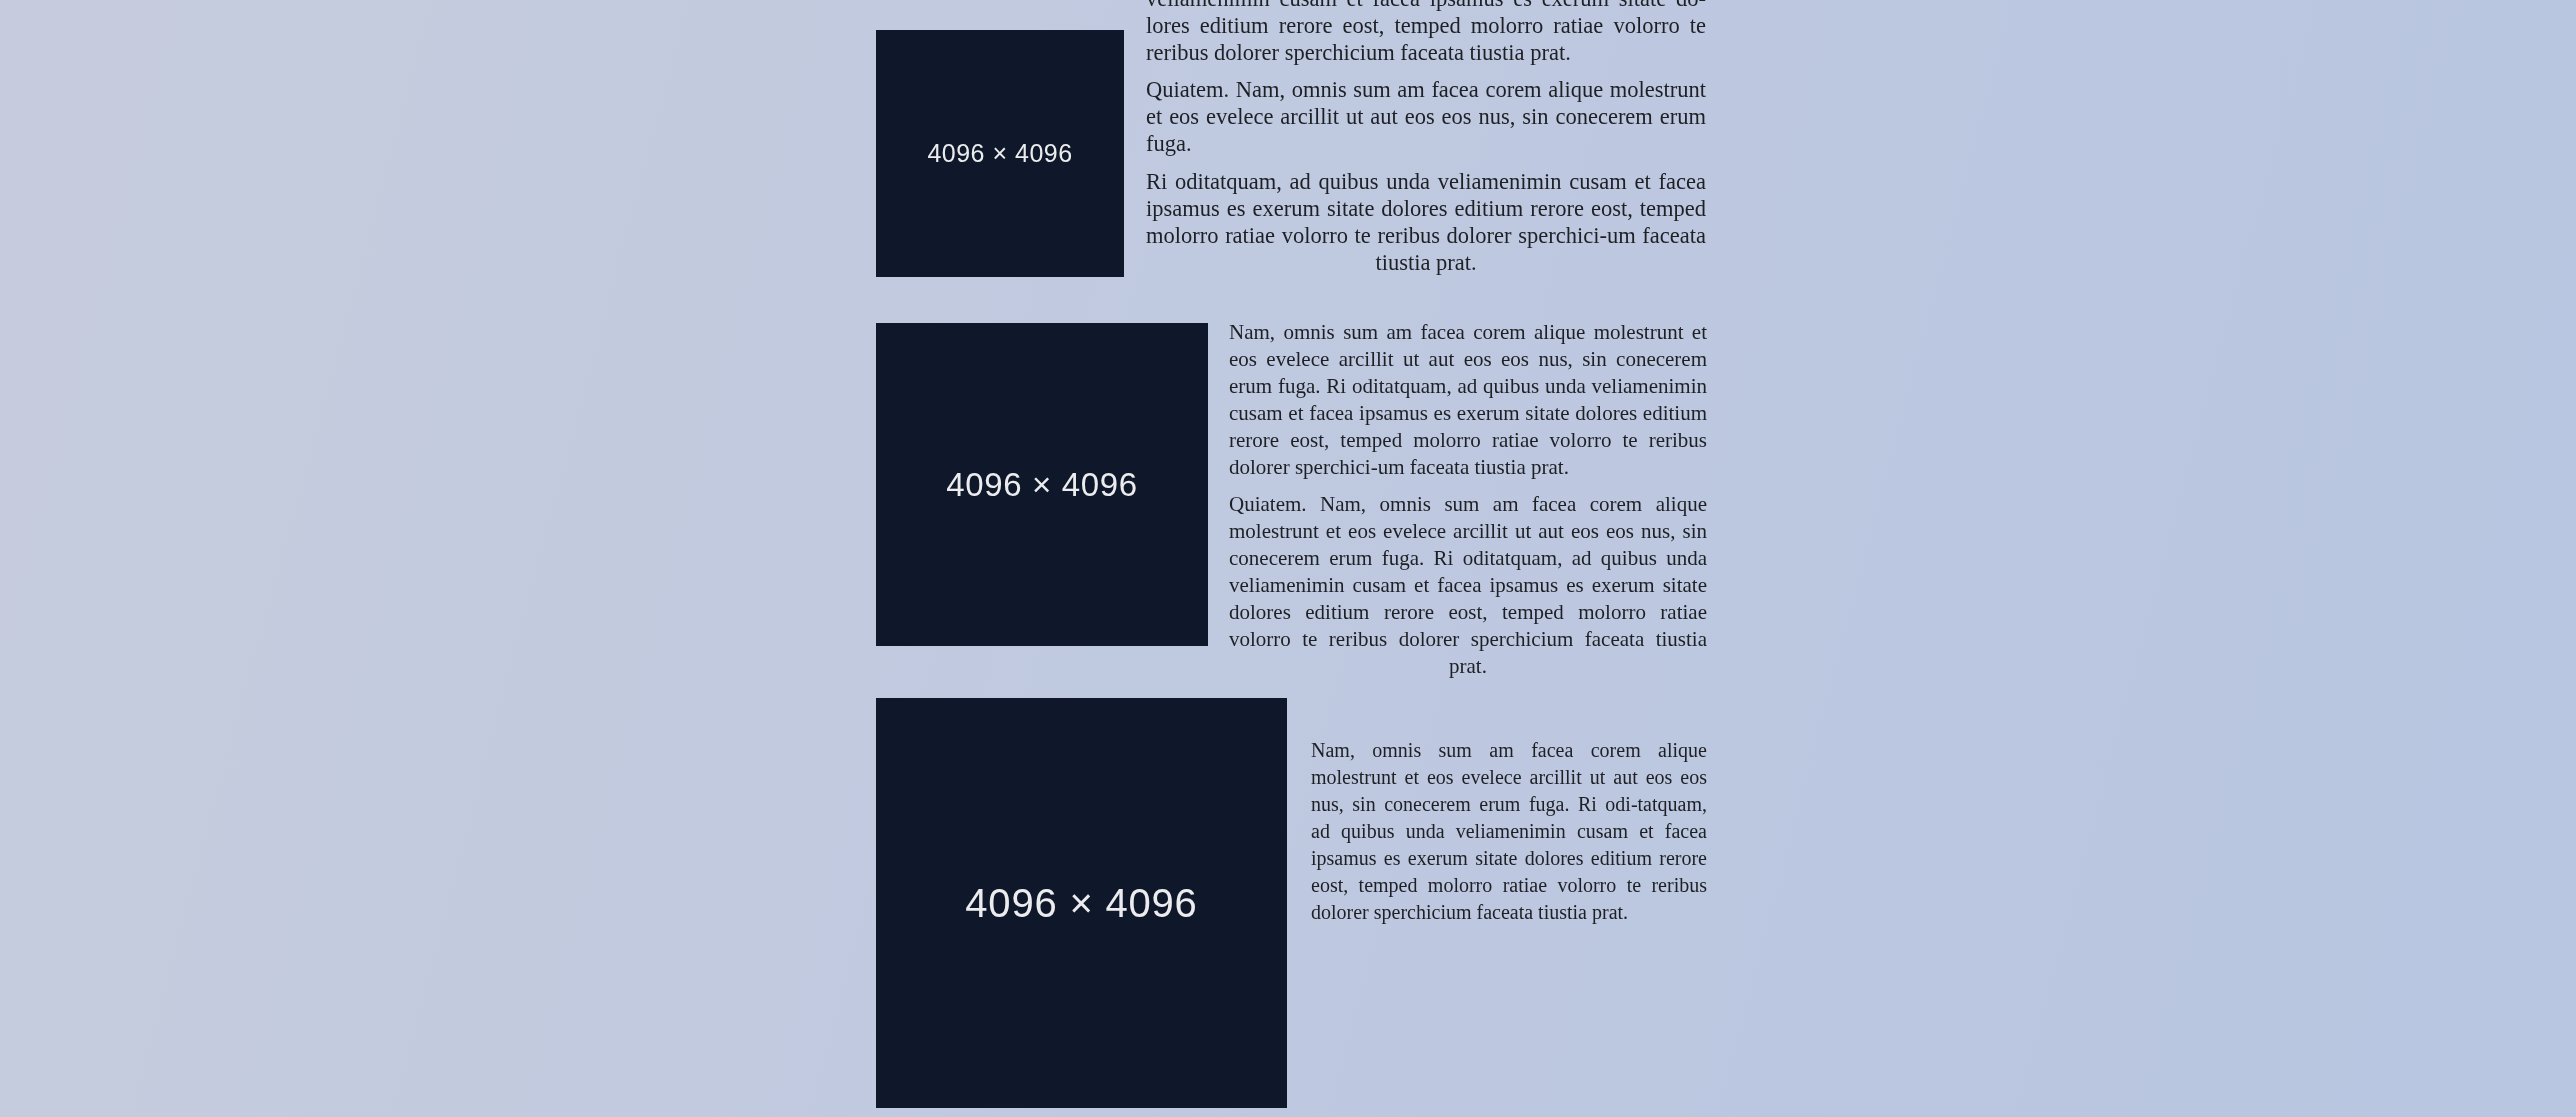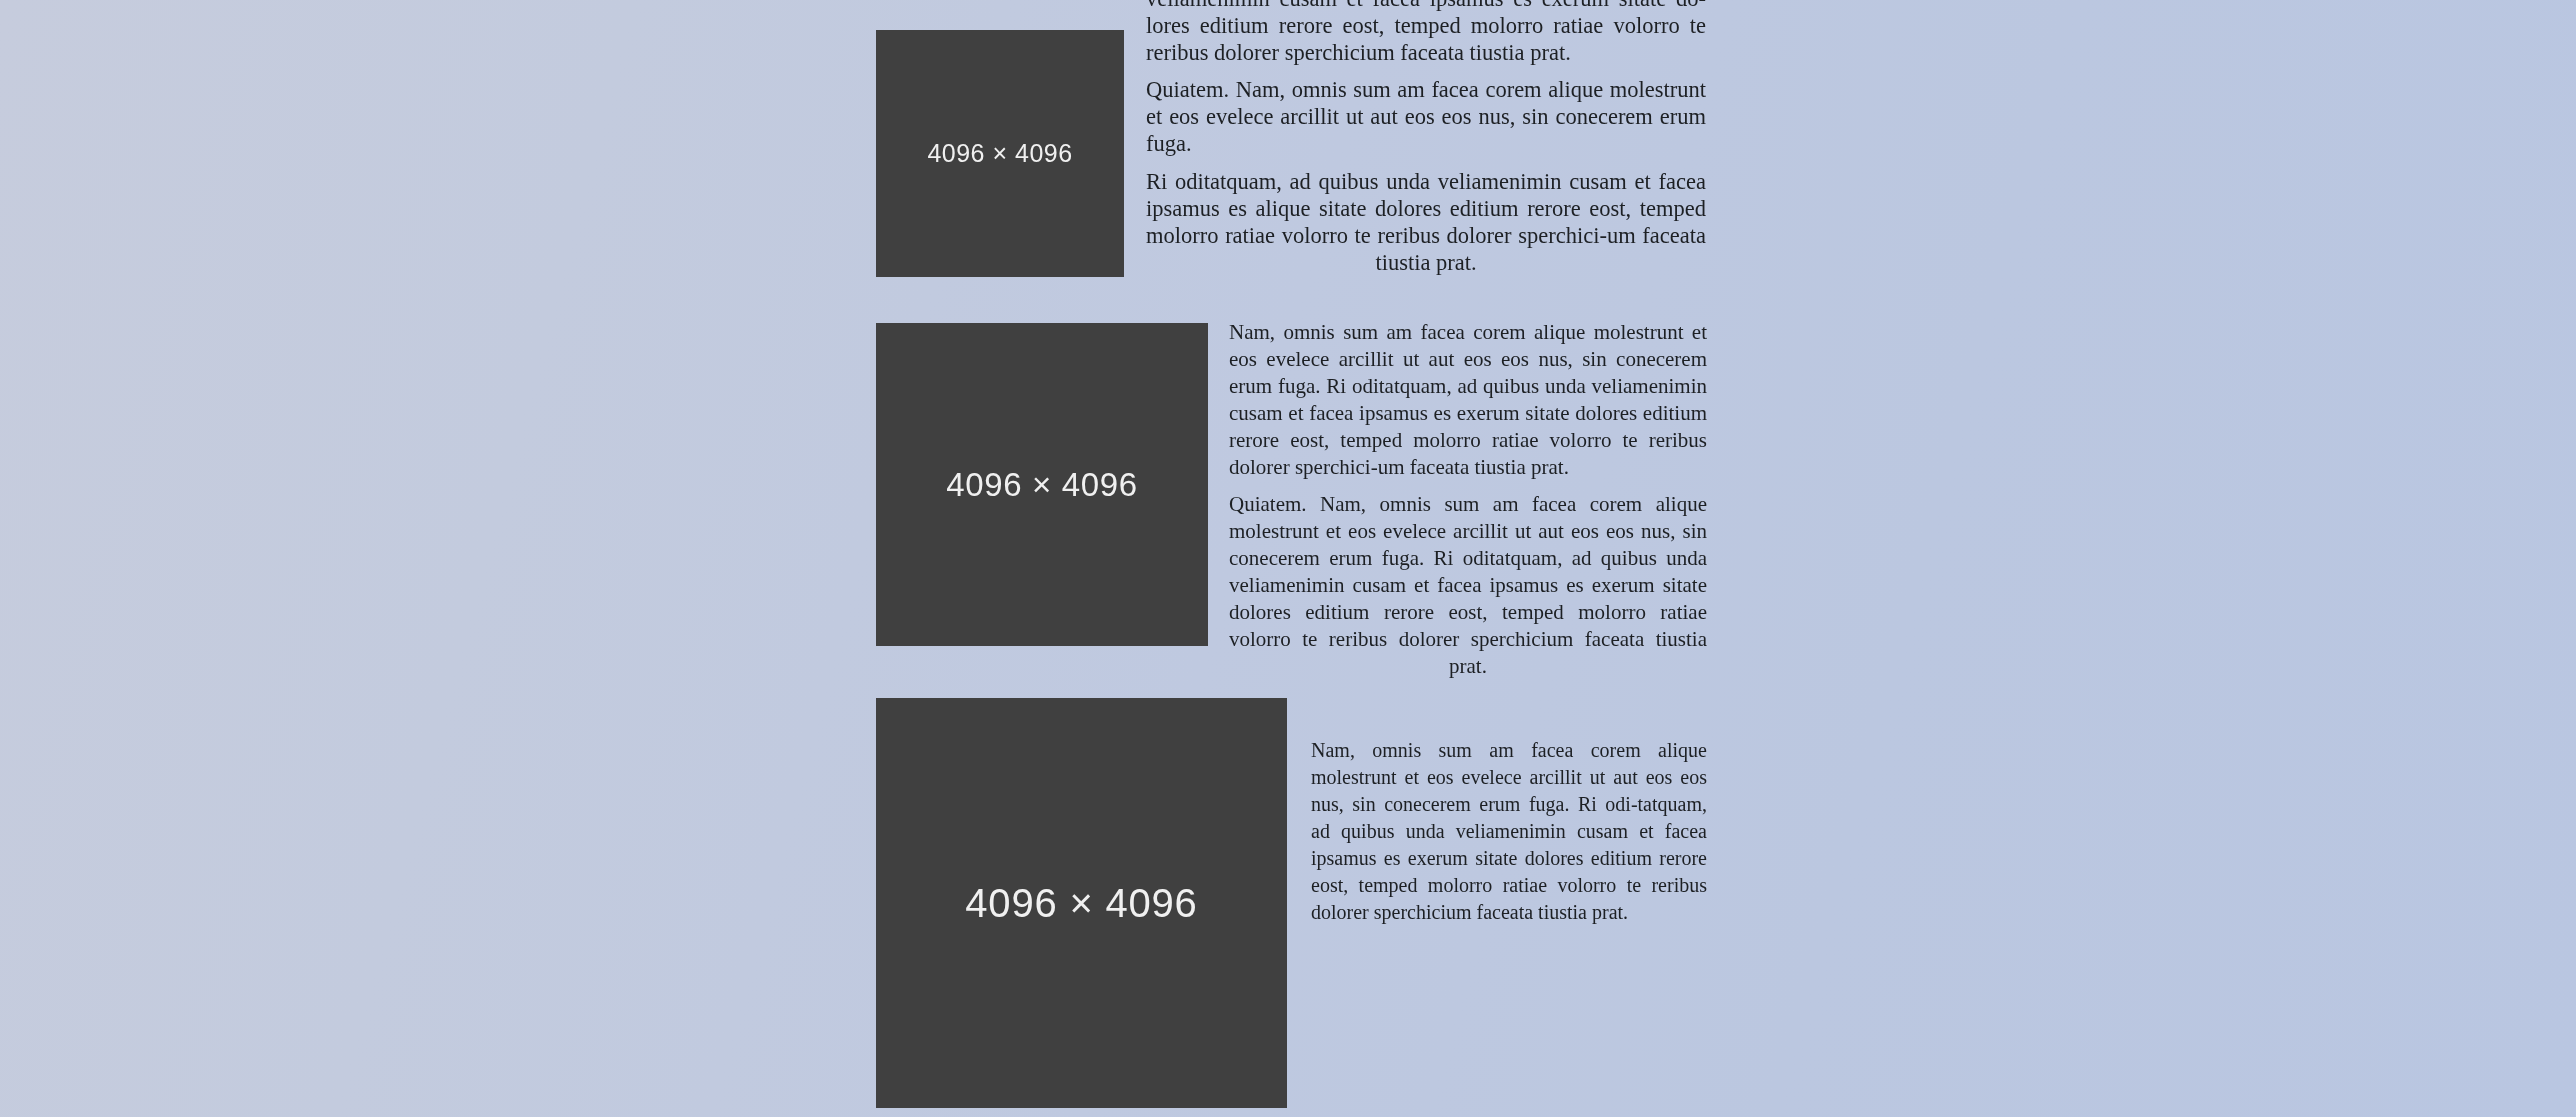--- a/index.html
+++ b/index.html
@@ -11,21 +11,21 @@
   }
   body {
     position: relative;
     background: linear-gradient(105deg, #c6ccdd 0%, #c3cbde 22%, #bfc9e0 48%, #bbc7e0 72%, #b9c6e1 100%);
     font-family: "Liberation Serif", serif;
   }
 
   
   .ph {
     position: absolute;
-    background: #404040;
+    background: #0f172a;
     display: flex;
     align-items: center;
     justify-content: center;
     box-sizing: border-box;
   }
   .ph-label {
     color: #ffffff;
     font-family: "Liberation Sans", sans-serif;
     font-weight: 300;
     letter-spacing: 0.02em;
@@ -96,21 +96,21 @@
   <span class="ph-label">4096 × 4096</span>
 </div>
 
 <div id="ph3" class="ph">
   <span class="ph-label">4096 × 4096</span>
 </div>
 
 <div id="col1" class="col">
   <p>veliamenimin cusam et facea ipsamus es exerum sitate do‐lores editium rerore eost, temped molorro ratiae volorro te reribus dolorer sperchicium faceata tiustia prat.</p>
   <p>Quiatem. Nam, omnis sum am facea corem alique molestrunt et eos evelece arcillit ut aut eos eos nus, sin conecerem erum fuga.</p>
-  <p class="last-indent">Ri oditatquam, ad quibus unda veliamenimin cusam et facea ipsamus es alique sitate dolores editium rerore eost, temped molorro ratiae volorro te reribus dolorer sperchici‐um faceata tiustia prat.</p>
+  <p class="last-indent">Ri oditatquam, ad quibus unda veliamenimin cusam et facea ipsamus es exerum sitate dolores editium rerore eost, temped molorro ratiae volorro te reribus dolorer sperchici‐um faceata tiustia prat.</p>
 </div>
 
 <div id="col2" class="col">
   <p>Nam, omnis sum am facea corem alique molestrunt et eos evelece arcillit ut aut eos eos nus, sin conecerem erum fuga. Ri oditatquam, ad quibus unda veliamenimin cusam et facea ipsamus es exerum sitate dolores editium rerore eost, temped molorro ratiae volorro te reribus dolorer sperchici‐um faceata tiustia prat.</p>
   <p class="last-indent">Quiatem. Nam, omnis sum am facea corem alique molestrunt et eos evelece arcillit ut aut eos eos nus, sin conecerem erum fuga. Ri oditatquam, ad quibus unda veliamenimin cusam et facea ipsamus es exerum sitate dolores editium rerore eost, temped molorro ratiae volorro te reribus dolorer sperchicium faceata tiustia prat.</p>
 </div>
 
 <div id="col3" class="col">
   <p>Nam, omnis sum am facea corem alique molestrunt et eos evelece arcillit ut aut eos eos nus, sin conecerem erum fuga. Ri odi‐tatquam, ad quibus unda veliamenimin cusam et facea ipsamus es exerum sitate dolores editium rerore eost, temped molorro ratiae volorro te reribus dolorer sperchicium faceata tiustia prat.</p>
 </div>

